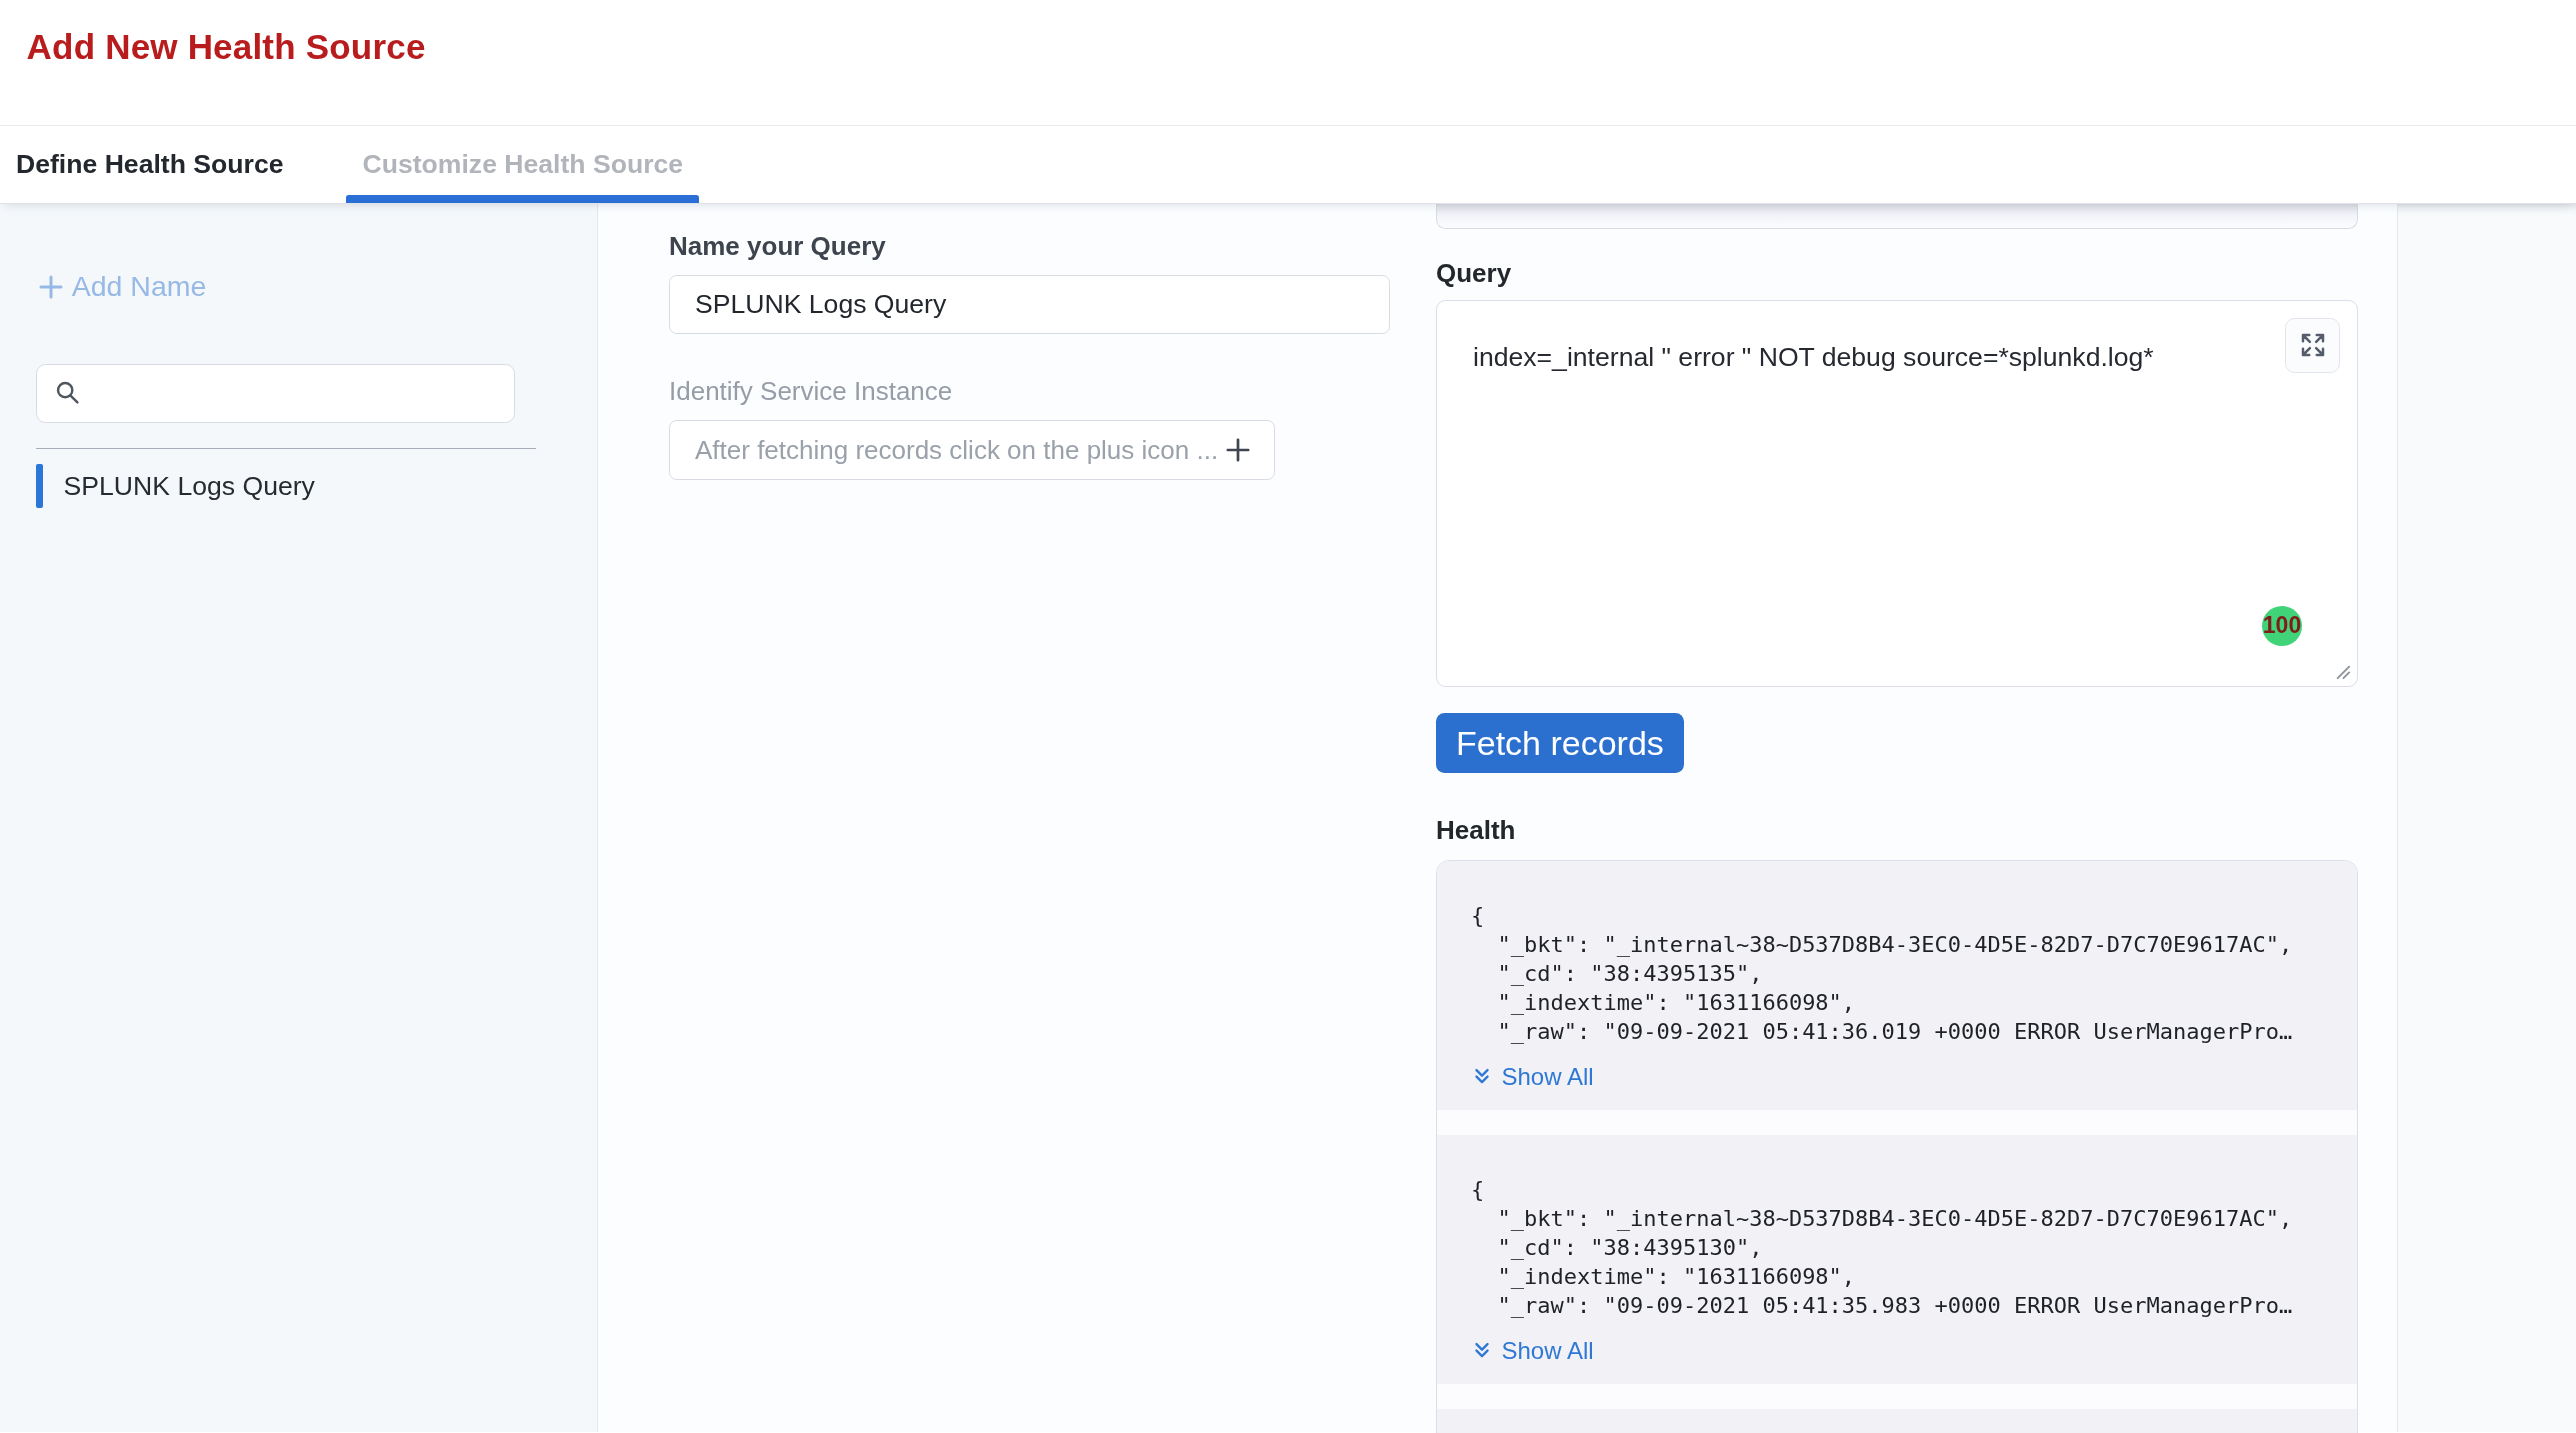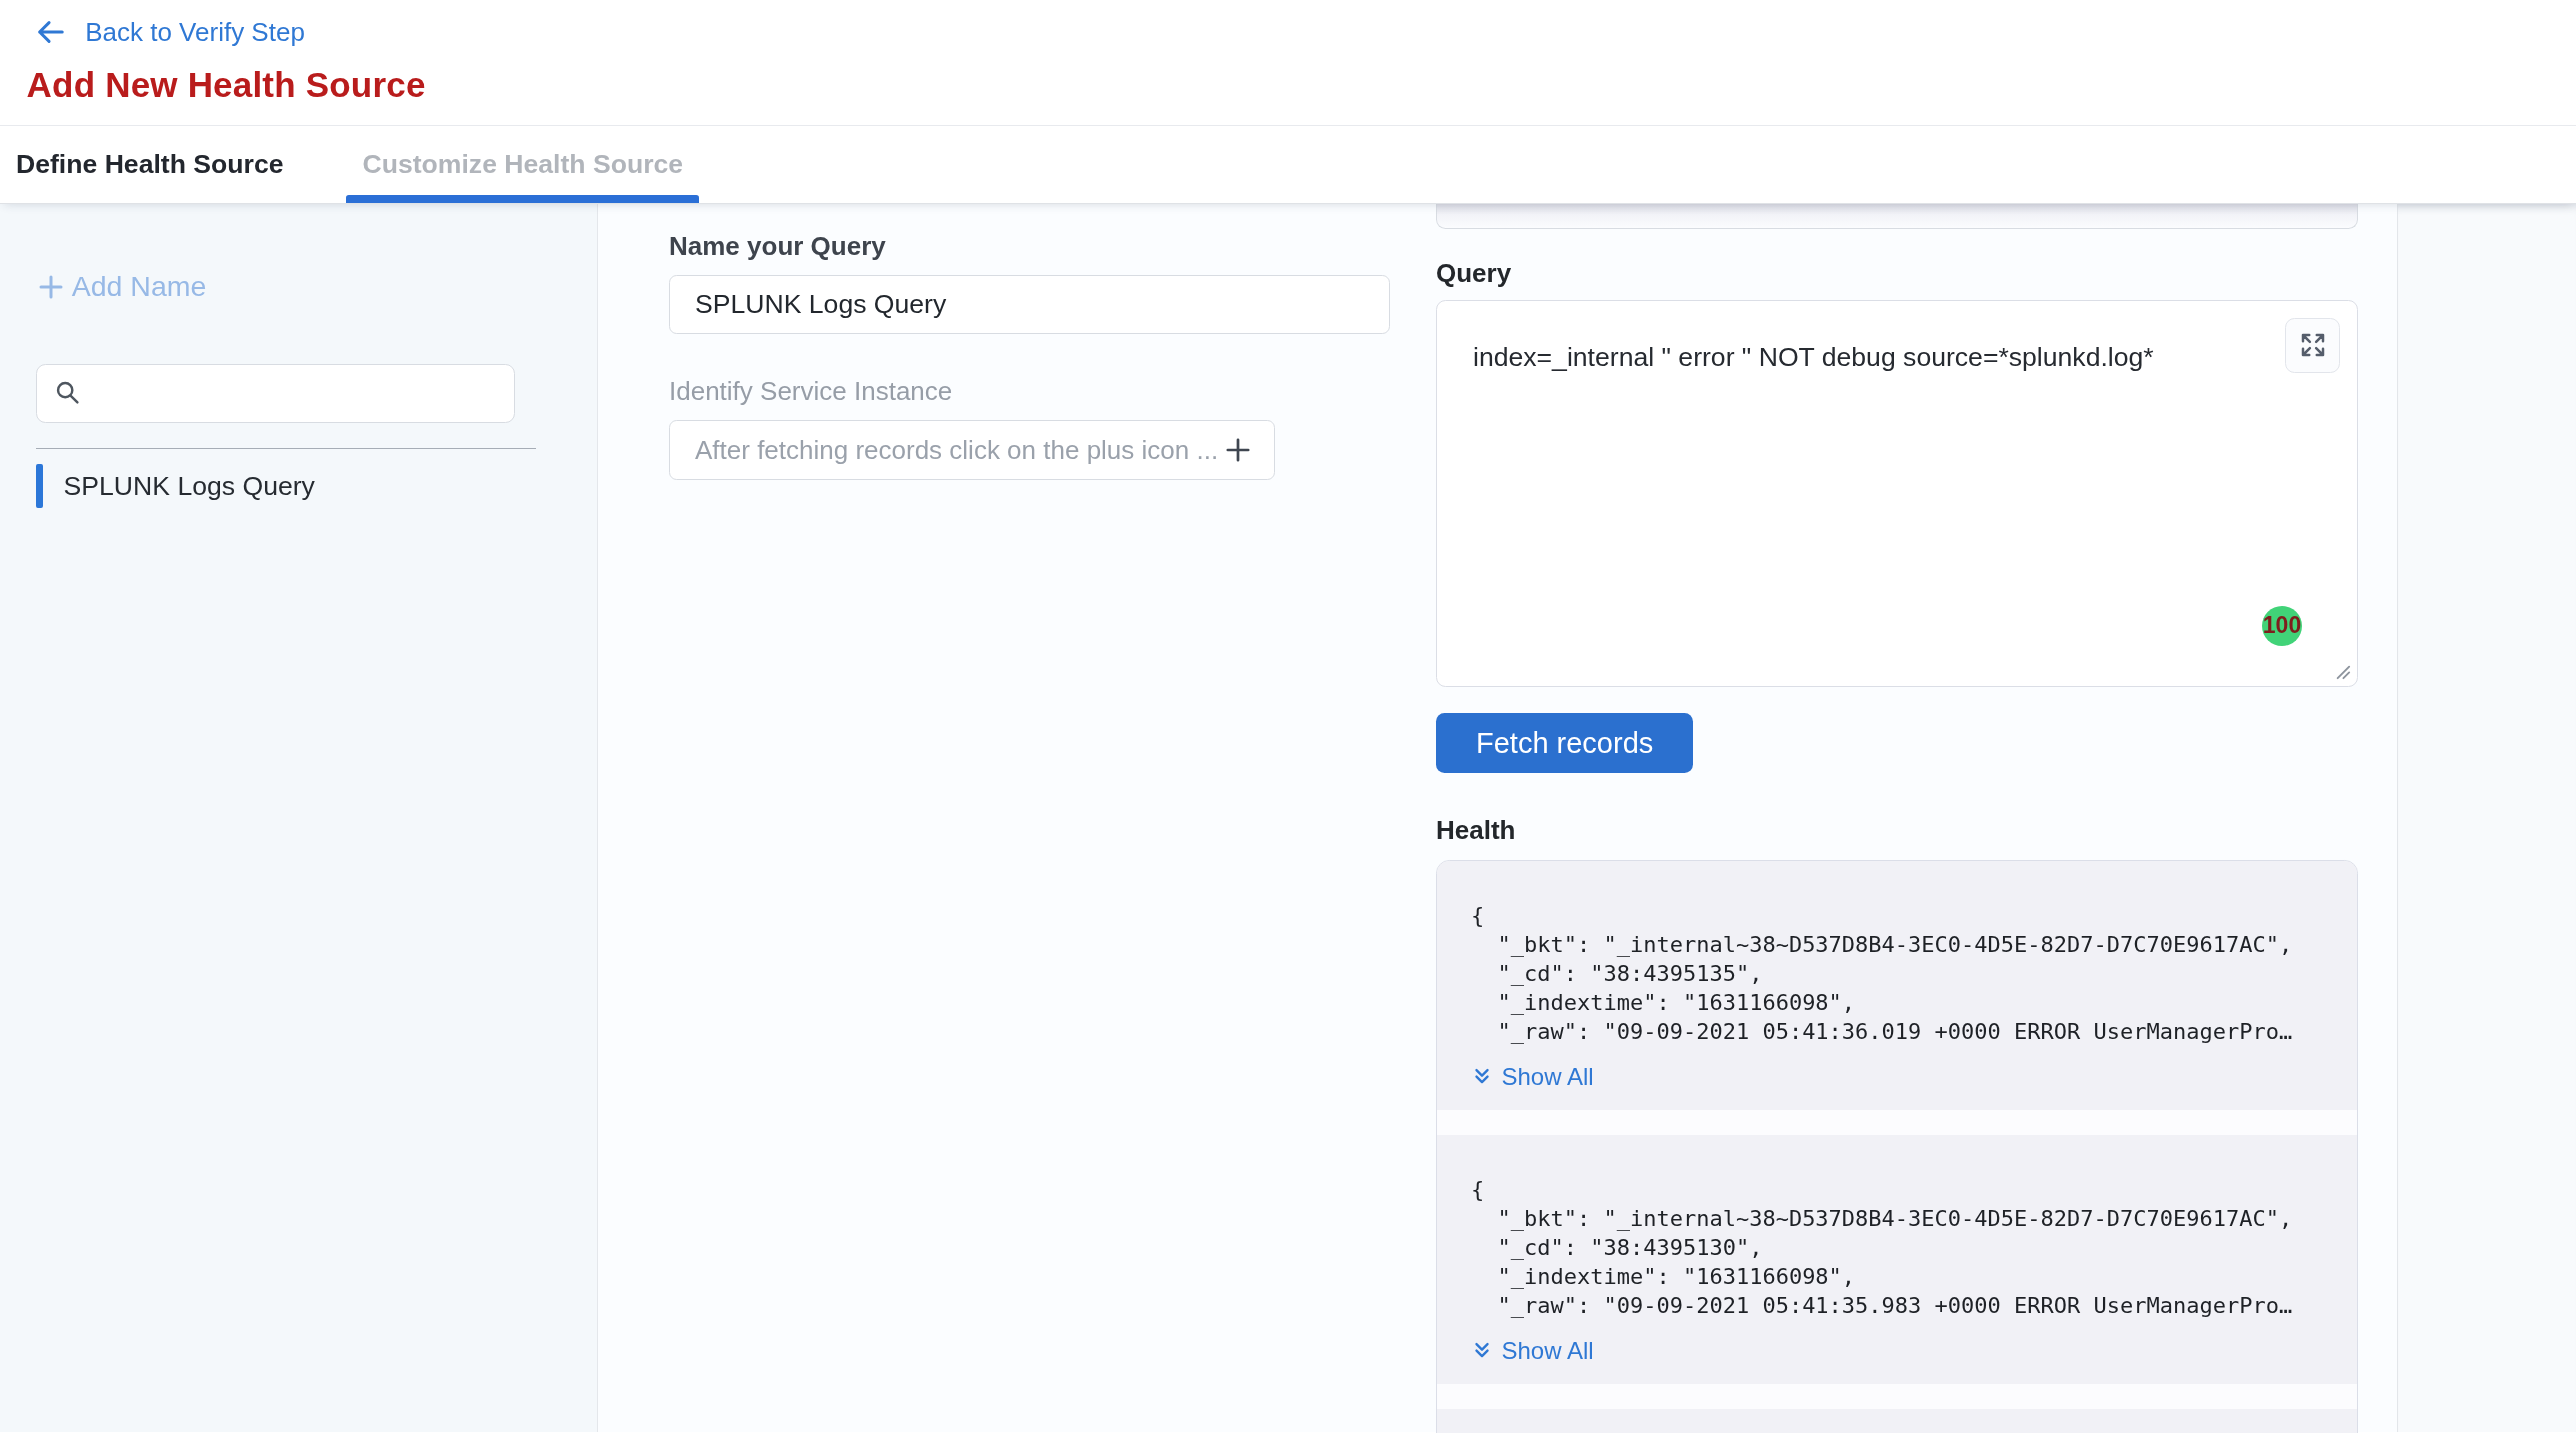--- a/index.html
+++ b/index.html
@@ -62,51 +62,41 @@
   .query-box { position:relative; margin-top:11.4px; width:922px; height:387px; background:#fff;
                border:1.4px solid #dbdee6; border-radius:9.5px; }
   .query-box textarea { width:100%; height:100%; border:none; outline:none; resize:none; background:transparent;
                font-family:inherit; font-size:26.6px; color:#262a30; padding:38px 104px 19px 36px; line-height:36px; }
   .expand-btn { position:absolute; top:17px; right:17px; width:55px; height:55px; border:1.4px solid #e2e5eb;
                 border-radius:9.5px; background:#fbfcfe; display:flex; align-items:center; justify-content:center; cursor:pointer; }
   .count-badge { position:absolute; right:55px; bottom:40px; width:40px; height:40px; border-radius:50%;
                  background:#41d378; color:#7f1d1d; font-size:23px; font-weight:700;
                  display:flex; align-items:center; justify-content:center; }
   .resize-grip { position:absolute; right:3.8px; bottom:3.8px; cursor:nwse-resize; display:flex; }
-  .fetch-btn { margin-top:26.6px; height:60px; padding:0 40px; background:#2b70cf; color:#fff; font-size:29px;
+  .fetch-btn { margin-top:26.6px; height:60px; padding:0 20px; background:#2b70cf; color:#fff; font-size:34px;
                font-weight:500; border:none; border-radius:8.5px; cursor:pointer; font-family:inherit; }
   .records-label { margin-top:42px; font-size:26px; font-weight:600; color:#23272b; }
   .records-container { margin-top:13.3px; width:922px; height:645px; background:#fcfcfe;
                        border:1.4px solid #dbdee8; border-radius:13.3px; overflow:hidden; }
   .record-block { background:#f1f1f6; padding:40px 34px 19px; margin-bottom:25px; }
   .record-block:first-child { border-radius:11.4px 11.4px 0 0; }
   .record-block.partial { height:85px; margin-bottom:0; }
   .record-line { font-family:"DejaVu Sans Mono", monospace; font-size:22px; line-height:29px;
                  color:#1e2126; white-space:pre; overflow:hidden; }
   .show-all { margin-top:17px; display:flex; align-items:center; gap:8.5px; color:#2f78d4; font-size:24px;
               cursor:pointer; width:fit-content; }
 
   svg { display:block; }
 </style>
 </head>
 <body>
 
 <div class="screen">
 
   <div class="header">
-    <div class="back-row">
-      <a class="back-link">
-        <span>
-          <svg width="32" height="32" viewBox="0 0 34 34" fill="none" stroke="#2f78d4" stroke-width="3.2" stroke-linecap="round" stroke-linejoin="round">
-            <path d="M30 17 H6 M6 17 L16 7 M6 17 L16 27"></path>
-          </svg>
-        </span>
-        <span>Back to Verify Step</span>
-      </a>
-    </div>
     <div class="page-title">Add New Health Source</div>
   </div>
 
   <div class="tabbar">
     <div class="tab inactive-style">
       <span>Define Health Source</span>
     </div>
     <div class="tab active">
       <span>Customize Health Source</span>
     </div>

